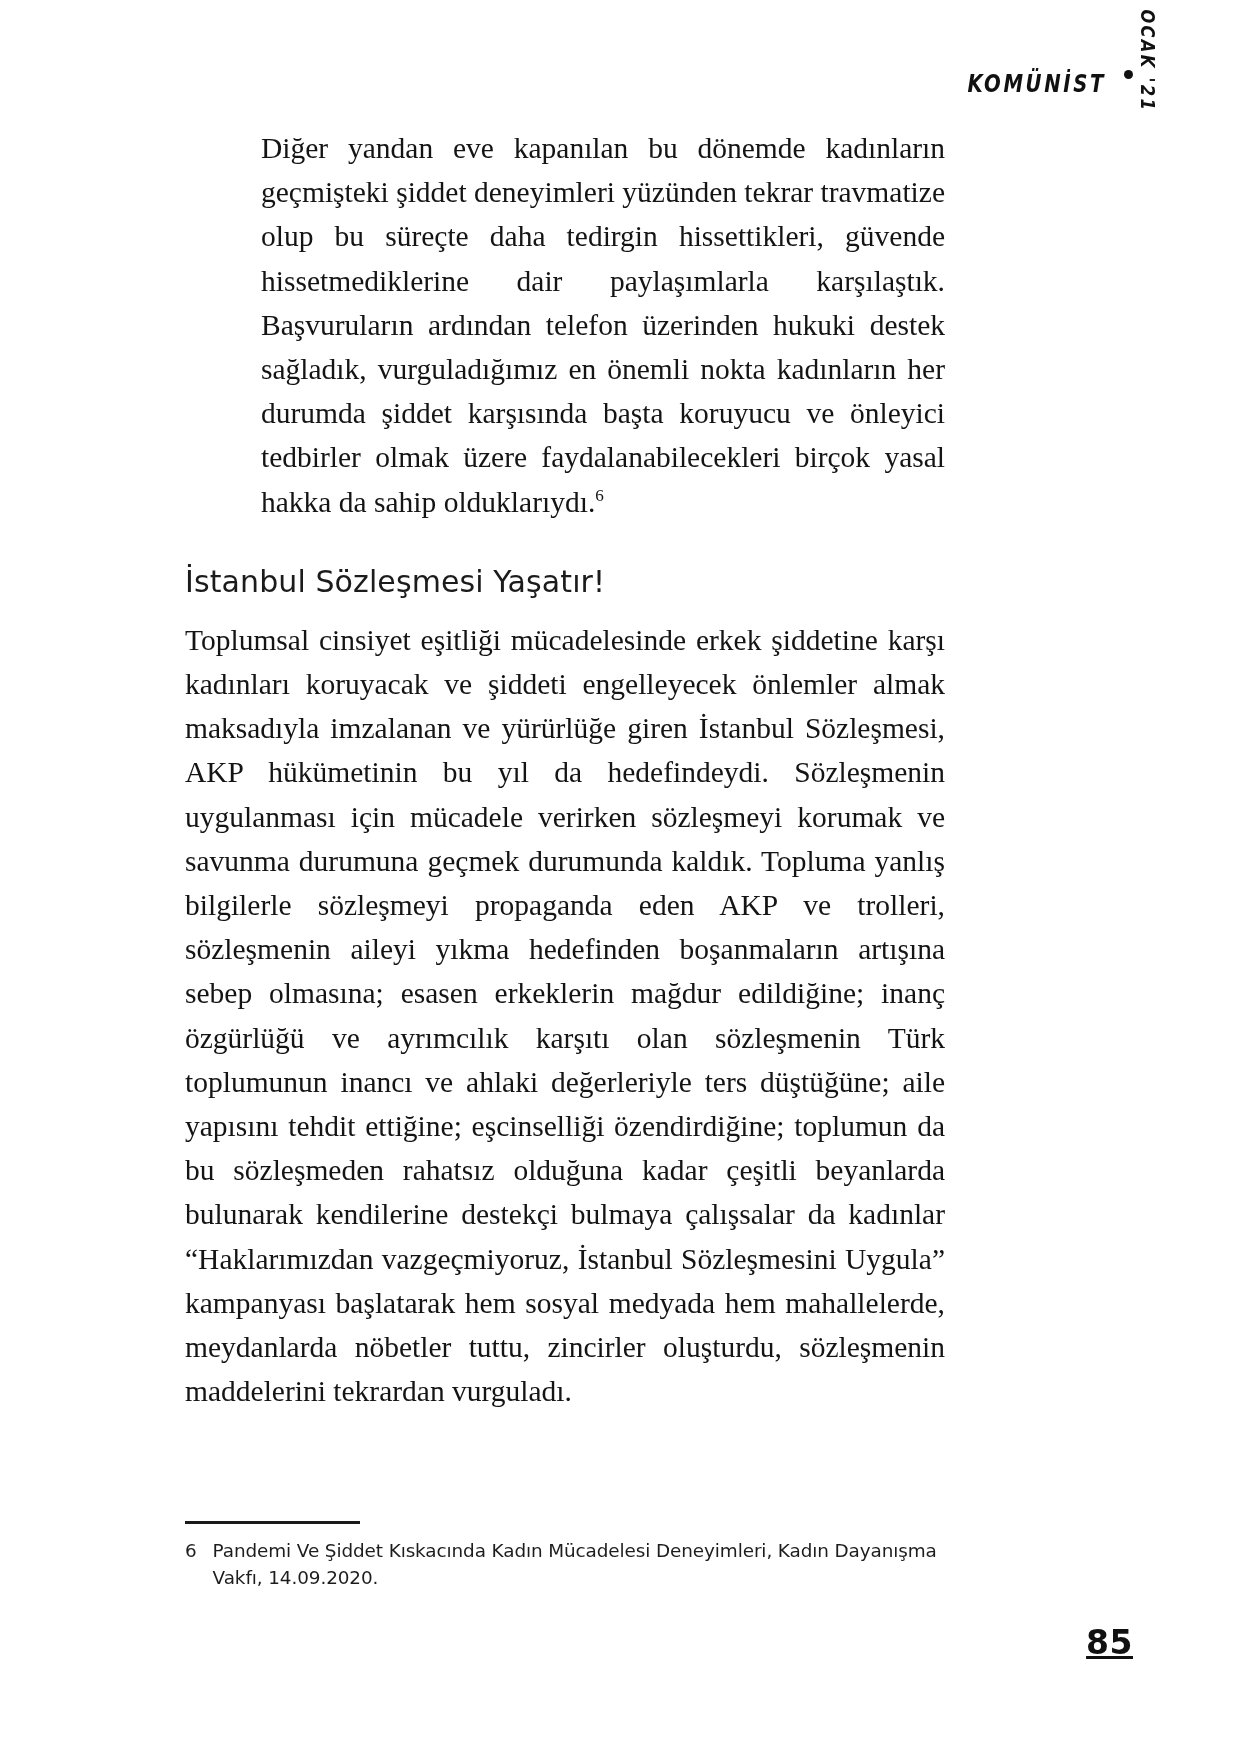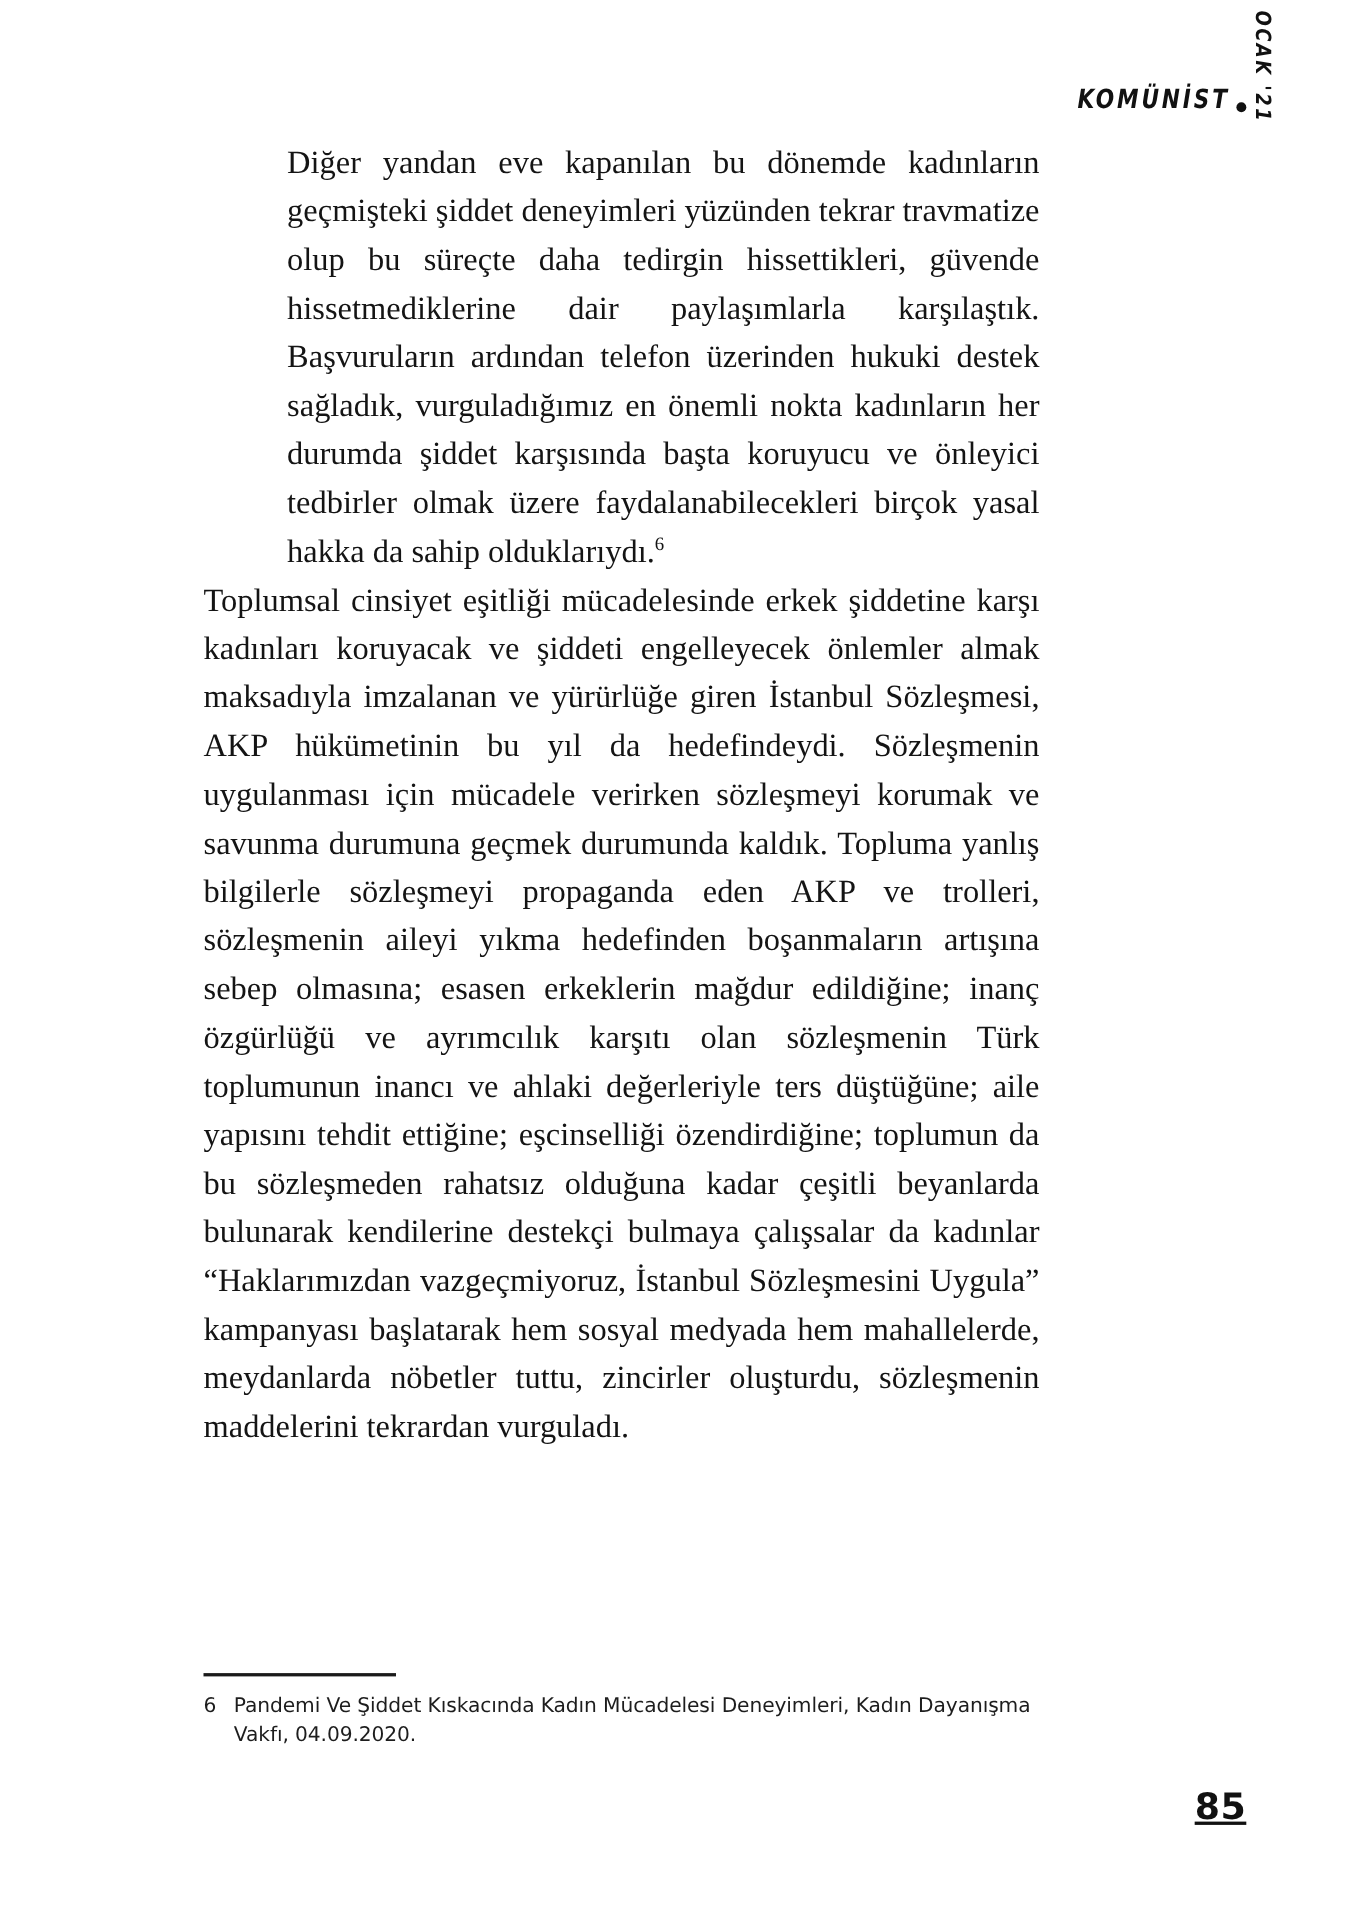--- a/index.html
+++ b/index.html
@@ -24,22 +24,22 @@
     height: 1754px;
     overflow: hidden;
   }
 
   
   .running-head {
     position: absolute;
     top: 70px;
     right: 108px;
     display: flex;
-    align-items: flex-end;
-    gap: 6px;
+    align-items: flex-start;
+    gap: 18px;
     height: 34px;
   }
   .running-head .mag-title {
     font-family: "DejaVu Sans", sans-serif;
     font-weight: 700;
     font-style: italic;
     font-size: 24px;
     letter-spacing: 3.2px;
     color: #111111;
     transform: scaleX(0.82);
@@ -170,29 +170,30 @@
     <span class="mag-title">KOMÜNİST</span>
     <span class="head-dot"></span>
   </div>
 
   <div class="issue-date">OCAK '21</div>
 
   <div class="column">
 
     <p class="para indented"><span>Diğer yandan eve kapanılan bu dönemde kadınların geçmişteki şiddet deneyimleri yüzünden tekrar travmatize olup bu süreçte daha tedirgin hissettikleri, güvende hissetmediklerine dair paylaşımlarla karşılaştık. Başvuruların ardından telefon üzerinden hukuki destek sağladık, vurguladığımız en önemli nokta kadınların her durumda şiddet karşısında başta koruyucu ve önleyici tedbirler olmak üzere faydalanabilecekleri birçok yasal hakka da sahip olduklarıydı.</span><sup class="fn">6</sup></p>
 
+    <h2 class="section-head">İstanbul Sözleşmesi Yaşatır!</h2>
 
     <p class="para">Toplumsal cinsiyet eşitliği mücadelesinde erkek şiddetine karşı kadınları koruyacak ve şiddeti engelleyecek önlemler almak maksadıyla imzalanan ve yürürlüğe giren İstanbul Sözleşmesi, AKP hükümetinin bu yıl da hedefindeydi. Sözleşmenin uygulanması için mücadele verirken sözleşmeyi korumak ve savunma durumuna geçmek durumunda kaldık. Topluma yanlış bilgilerle sözleşmeyi propaganda eden AKP ve trolleri, sözleşmenin aileyi yıkma hedefinden boşanmaların artışına sebep olmasına; esasen erkeklerin mağdur edildiğine; inanç özgürlüğü ve ayrımcılık karşıtı olan sözleşmenin Türk toplumunun inancı ve ahlaki değerleriyle ters düştüğüne; aile yapısını tehdit ettiğine; eşcinselliği özendirdiğine; toplumun da bu sözleşmeden rahatsız olduğuna kadar çeşitli beyanlarda bulunarak kendilerine destekçi bulmaya çalışsalar da kadınlar “Haklarımızdan vazgeçmiyoruz, İstanbul Sözleşmesini Uygula” kampanyası başlatarak hem sosyal medyada hem mahallelerde, meydanlarda nöbetler tuttu, zincirler oluşturdu, sözleşmenin maddelerini tekrardan vurguladı.</p>
 
 
   </div>
 
   <div class="footnote-zone">
     <div class="footnote-rule"></div>
     <div class="footnote">
       <span class="fn-num">6</span>
-      <span class="fn-text">Pandemi Ve Şiddet Kıskacında Kadın Mücadelesi Deneyimleri, Kadın Dayanışma Vakfı, 04.09.2020.</span>
+      <span class="fn-text">Pandemi Ve Şiddet Kıskacında Kadın Mücadelesi Deneyimleri, Kadın Dayanışma Vakfı, 14.09.2020.</span>
     </div>
   </div>
 
   <div class="folio">85</div>
 
 </div>
 
 </body></html>

